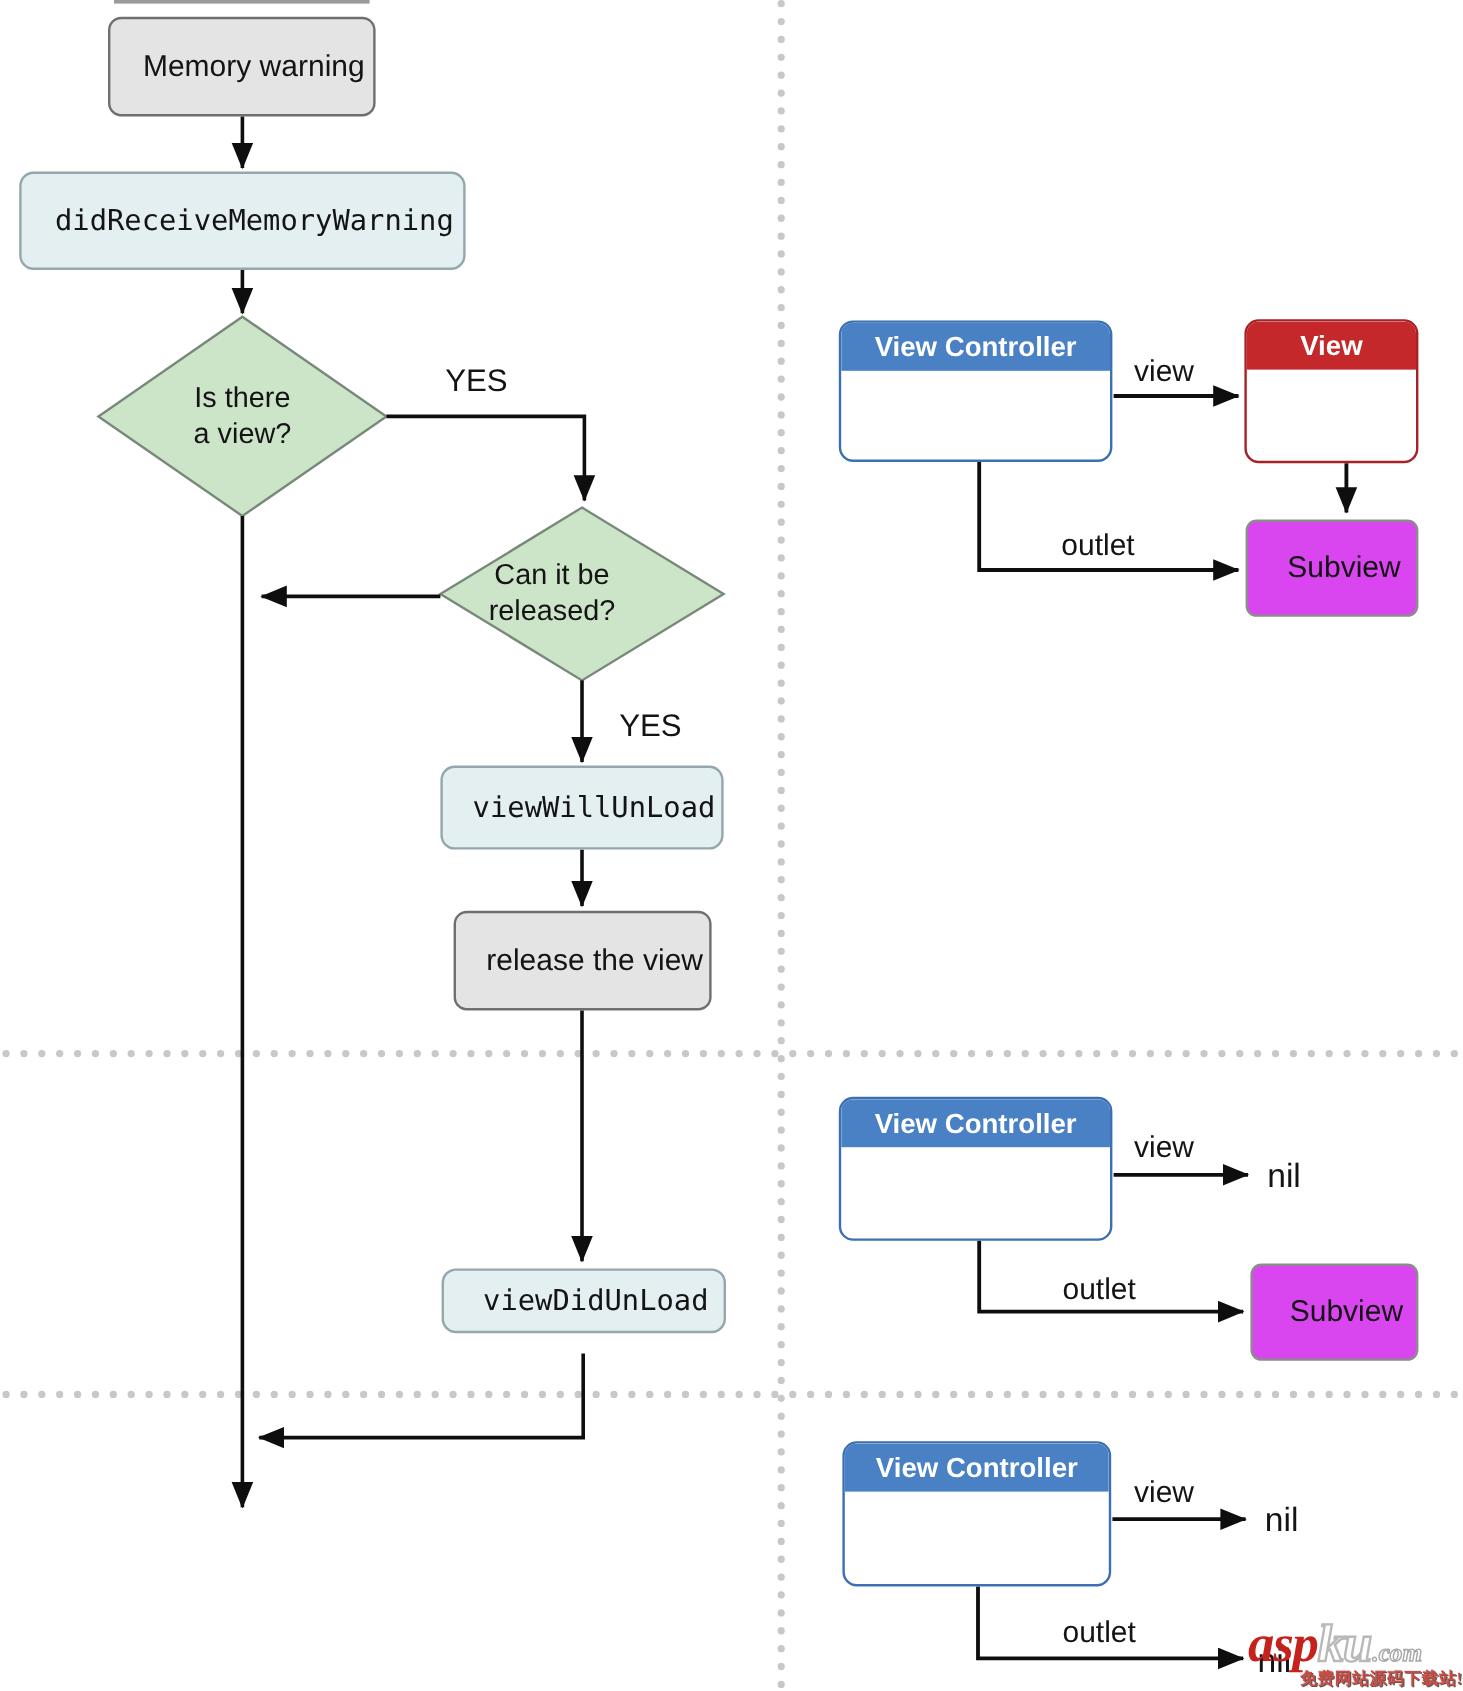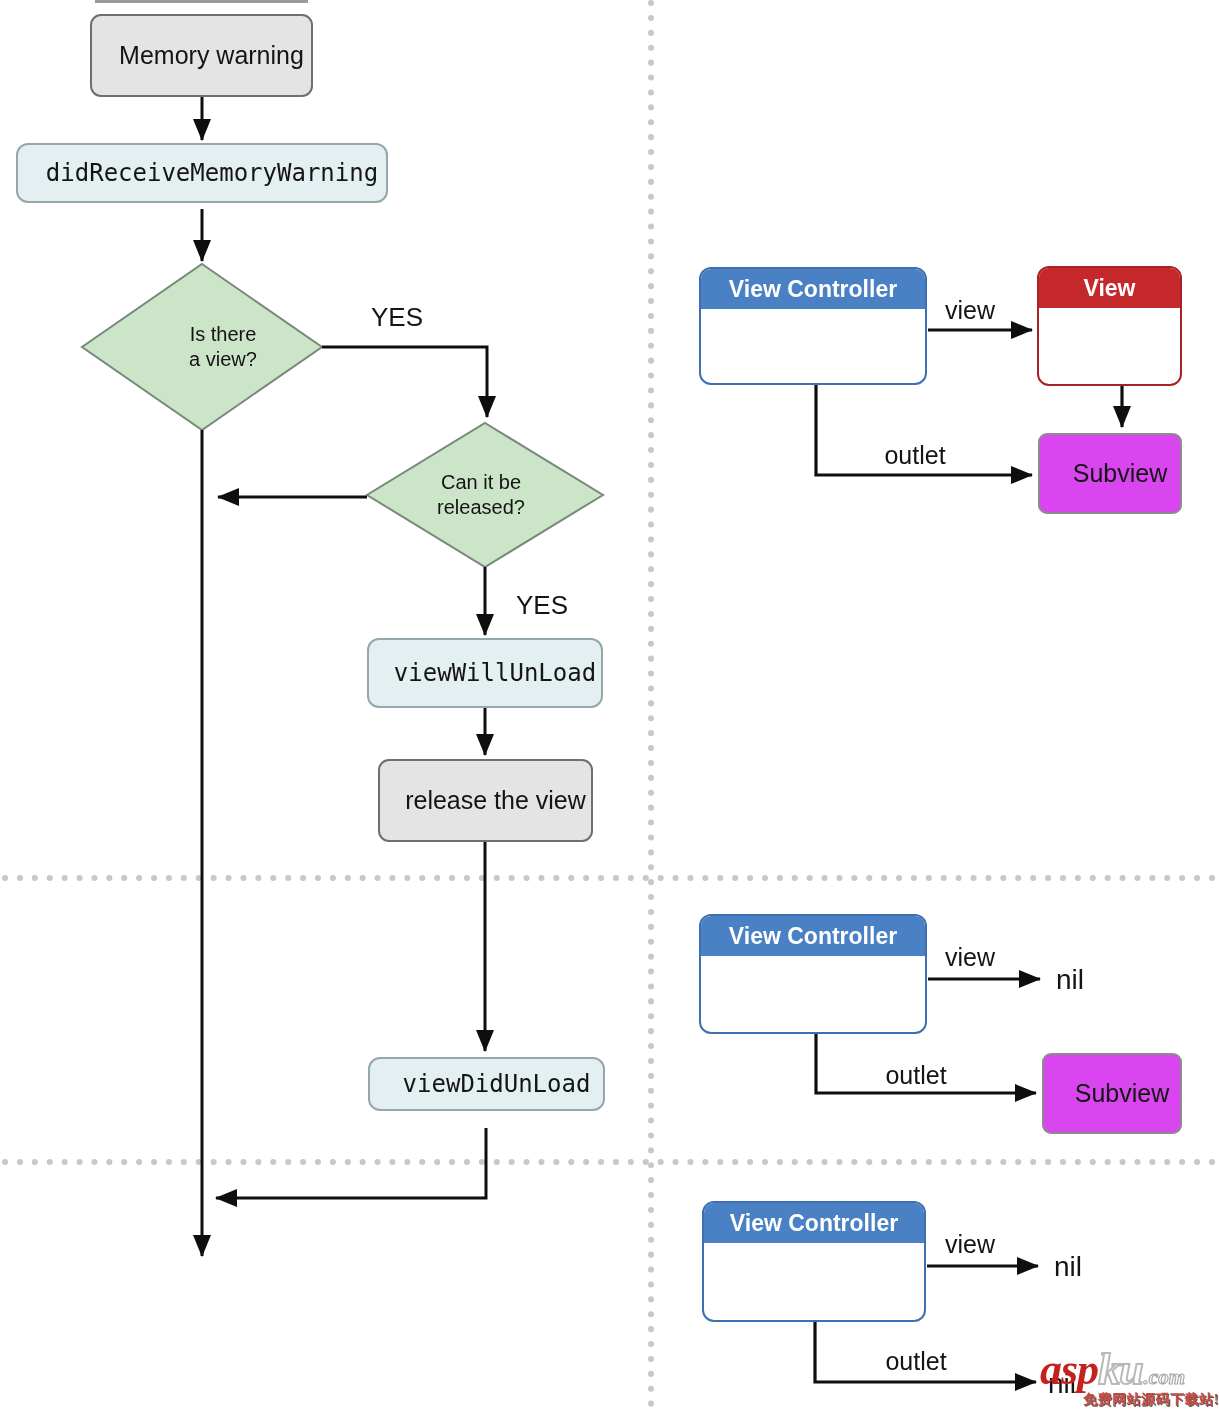--- a/index.html
+++ b/index.html
@@ -24,21 +24,21 @@
   .card.blue { border:2.5px solid #3c70b3; }
   .card.red  { border:2.5px solid #a82125; }
   .card-hdr  { height:40px; display:flex; align-items:center; justify-content:center;
                color:#ffffff; font-weight:bold; font-size:23px; }
   .blue-hdr  { background:#4a80c4; }
   .red-hdr   { background:#c4282b; }
   .lbl  { position:absolute; transform:translate(-50%,-50%); font-size:25px; white-space:nowrap; }
   .yes  { font-size:26px; }
   .nil  { position:absolute; transform:translateY(-50%); font-size:28px; }
   .dlabel { position:absolute; transform:translate(-50%,-50%); text-align:center;
-            font-size:20px; line-height:1.25;margin-left:21px; }
+            font-size:24px; line-height:1.25; }
   .artifact { position:absolute; background:#9a9a9a; }
   .wm { position:absolute; left:1040px; top:1348px; width:179px; z-index:2;
         font-style:italic; line-height:1;font-family:Liberation Serif, serif; }
   .wm-line1 { display:flex; align-items:baseline; }
   .wm-asp { font-weight:900; font-size:44px; color:#c5221d; letter-spacing:-1px; }
   .wm-ku  { font-weight:900; font-size:44px; color:#ffffff; letter-spacing:-1px;
             -webkit-text-stroke:2px #b9b9b9; text-shadow:0 0 1px #b9b9b9;text-align:center; }
   .wm-com { font-weight:bold; font-size:21px; color:#ffffff;
             -webkit-text-stroke:1.2px #a9a9a9; margin-left:1px; }
   .wm-tag { margin-top:1px; text-align:right; font-weight:bold; font-size:14px;
@@ -87,21 +87,21 @@
 
       <path d="M927 1266 H1038" marker-end="url(#arr)"></path>
       <path d="M815 1322 V1382 H1036" marker-end="url(#arr)"></path>
     </g>
   </svg>
 
   <div class="artifact" style="left:95px;top:0;width:213px;height:3px"></div>
 
   <div class="node gbox" style="left:90px;top:14px;width:223px;height:83px">Memory warning</div>
 
-  <div class="node tbox" style="left:16px;top:143px;width:372px;height:60px">didReceiveMemoryWarning</div>
+  <div class="node tbox" style="left:16px;top:143px;width:372px;height:82px">didReceiveMemoryWarning</div>
 
   <div class="dlabel" style="left:202px;top:347px">
     <div>Is there</div>
     <div>a view?</div>
   </div>
 
   <div class="dlabel" style="left:460px;top:495px">
     <div>Can it be</div>
     <div>released?</div>
   </div>

